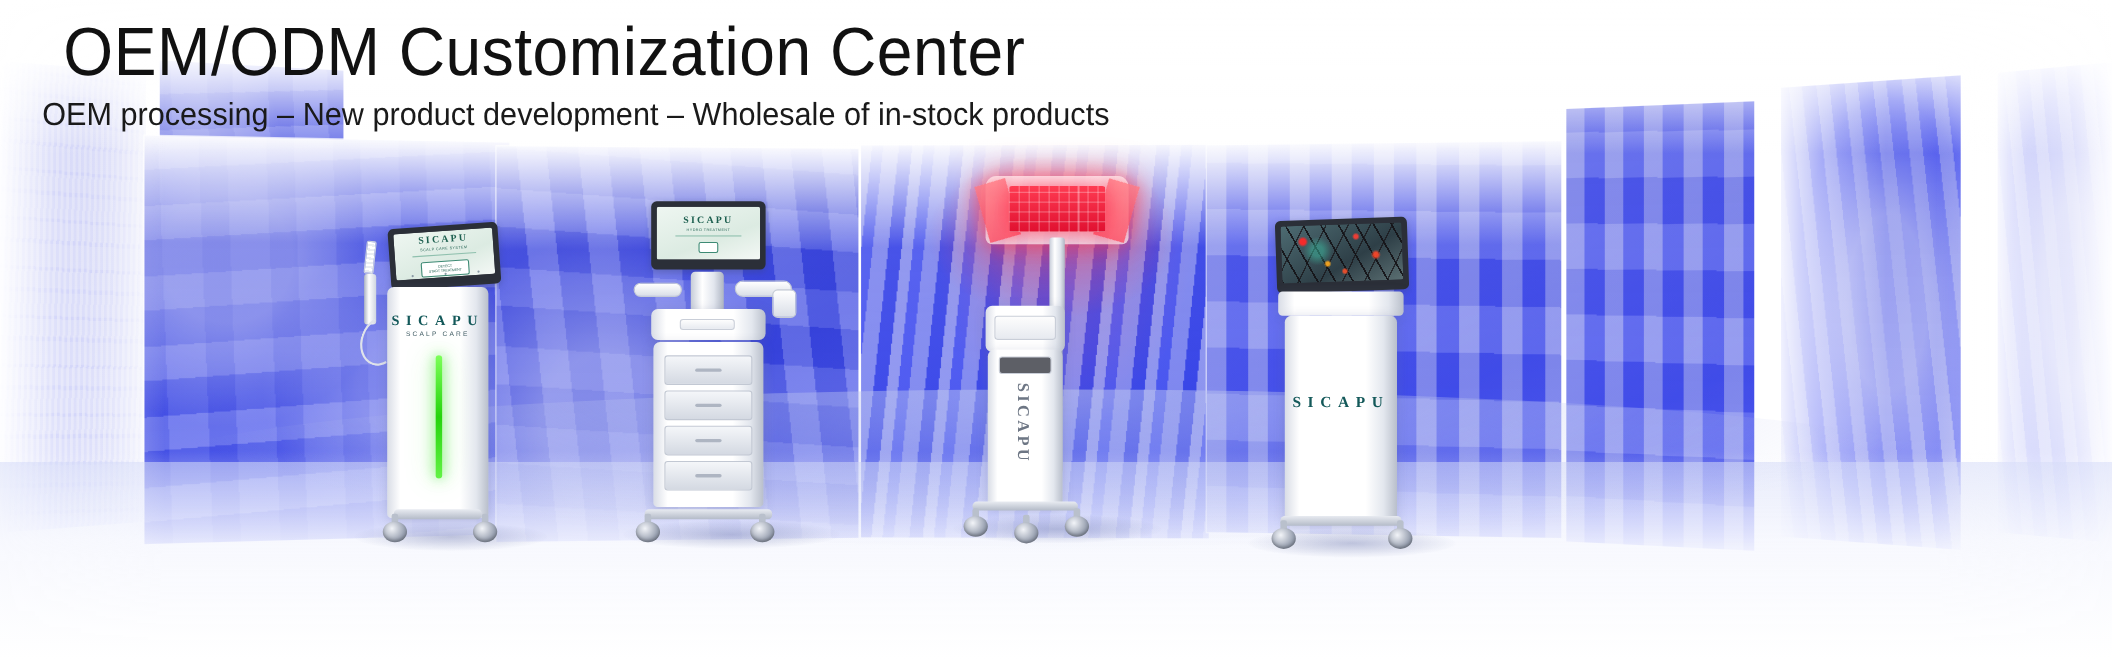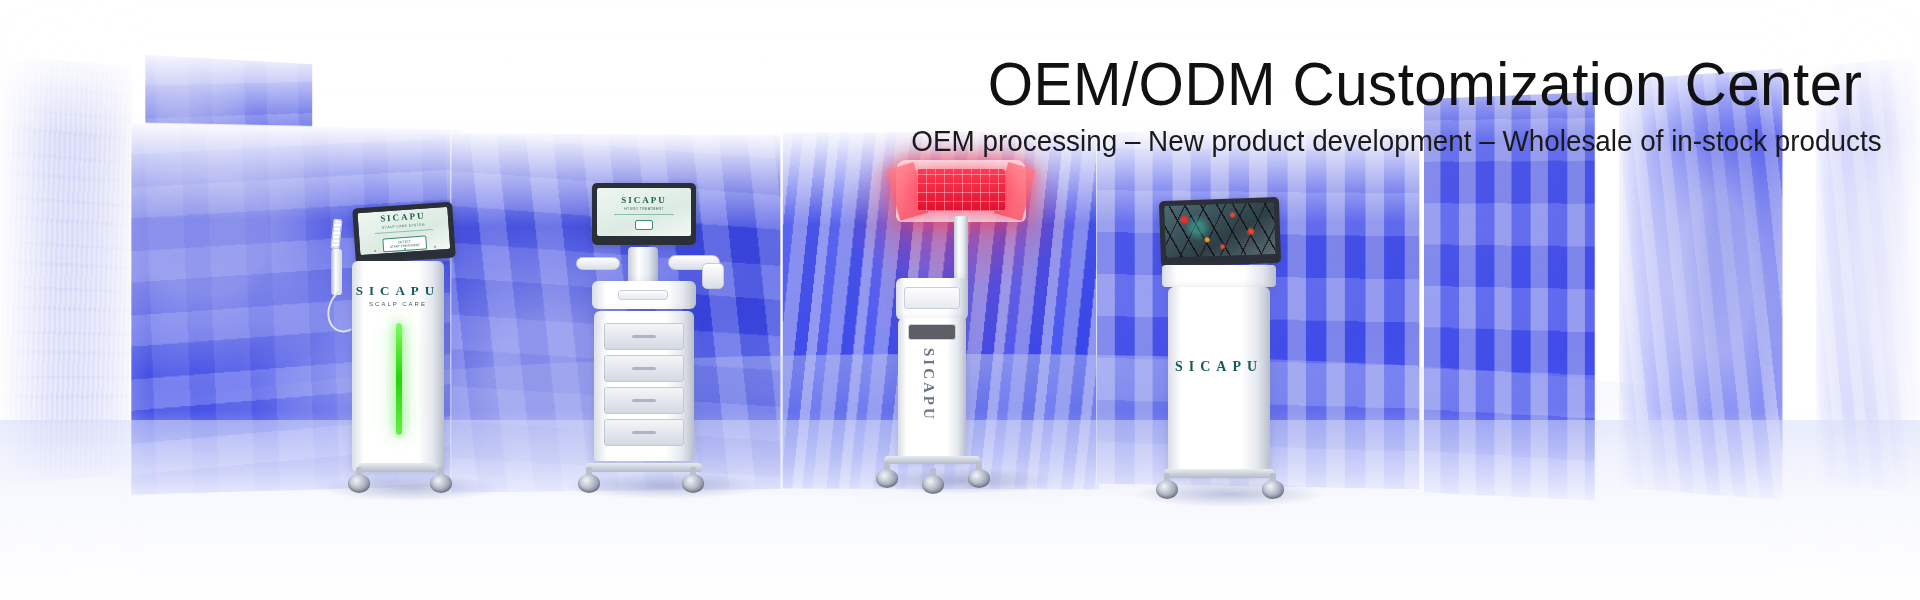--- a/index.html
+++ b/index.html
@@ -127,23 +127,22 @@
   }
   .floor-arc {
     position: absolute; left: 120px; bottom: 96px; width: 1680px; height: 150px;
     border-radius: 50%;
     background: radial-gradient(ellipse at 50% 0%, rgba(188,196,240,0.55), rgba(255,255,255,0) 70%);
   }
 
   
   .headings {
     position: absolute; left: 0; top: 0; width: 1920px;
-    text-align: right;
+    text-align: left;
     z-index: 40;
-    margin-top: 36px;
   }
   .title {
     margin-top: 16px;
     font-family: "Liberation Sans Narrow", "Liberation Sans", sans-serif;
     font-size: 62px;
     line-height: 1.02;
     font-weight: 400;
     color: #111111;
     letter-spacing: 0.5px;
     transform: scaleX(0.94);

